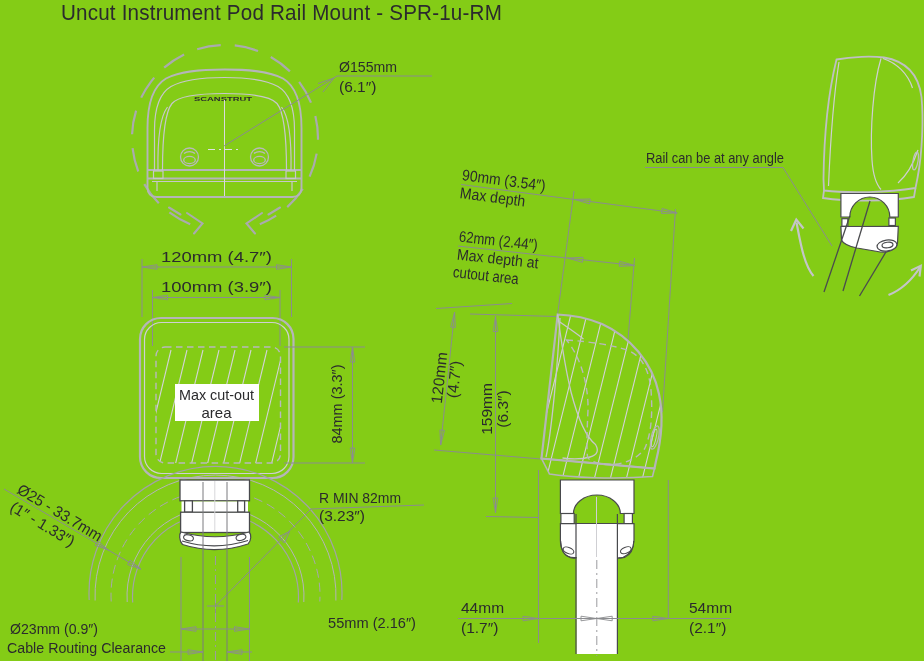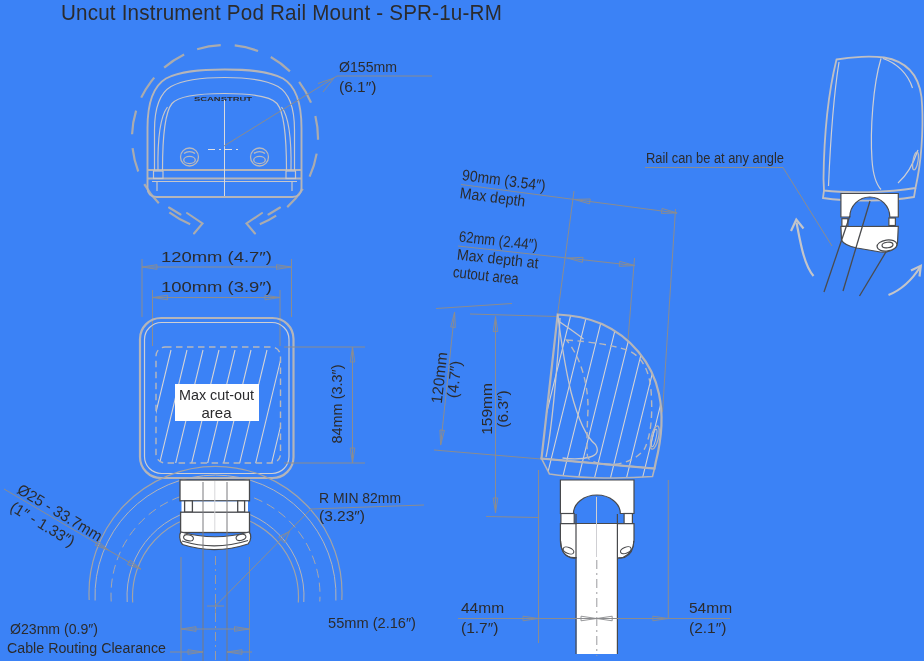--- a/index.html
+++ b/index.html
@@ -1,16 +1,16 @@
 <!DOCTYPE html>
 <html><head>
 <meta charset="utf-8">
 <style>
 html,body{margin:0;padding:0;background:#ffffff;}
-#page{position:relative;width:924px;height:661px;background:#3b82f6;overflow:hidden;
+#page{position:relative;width:924px;height:661px;background:#84cc16;overflow:hidden;
 font-family:"Liberation Sans", sans-serif;}
 svg text{font-family:"Liberation Sans", sans-serif;fill:#2b2b2d;}
 </style>
 </head>
 <body>
 <div id="page">
 <svg width="924" height="661" viewBox="0 0 924 661">
 <defs>
 <clipPath id="cutclip">
           <rect x="156" y="347" width="124.5" height="116" rx="9"></rect>

